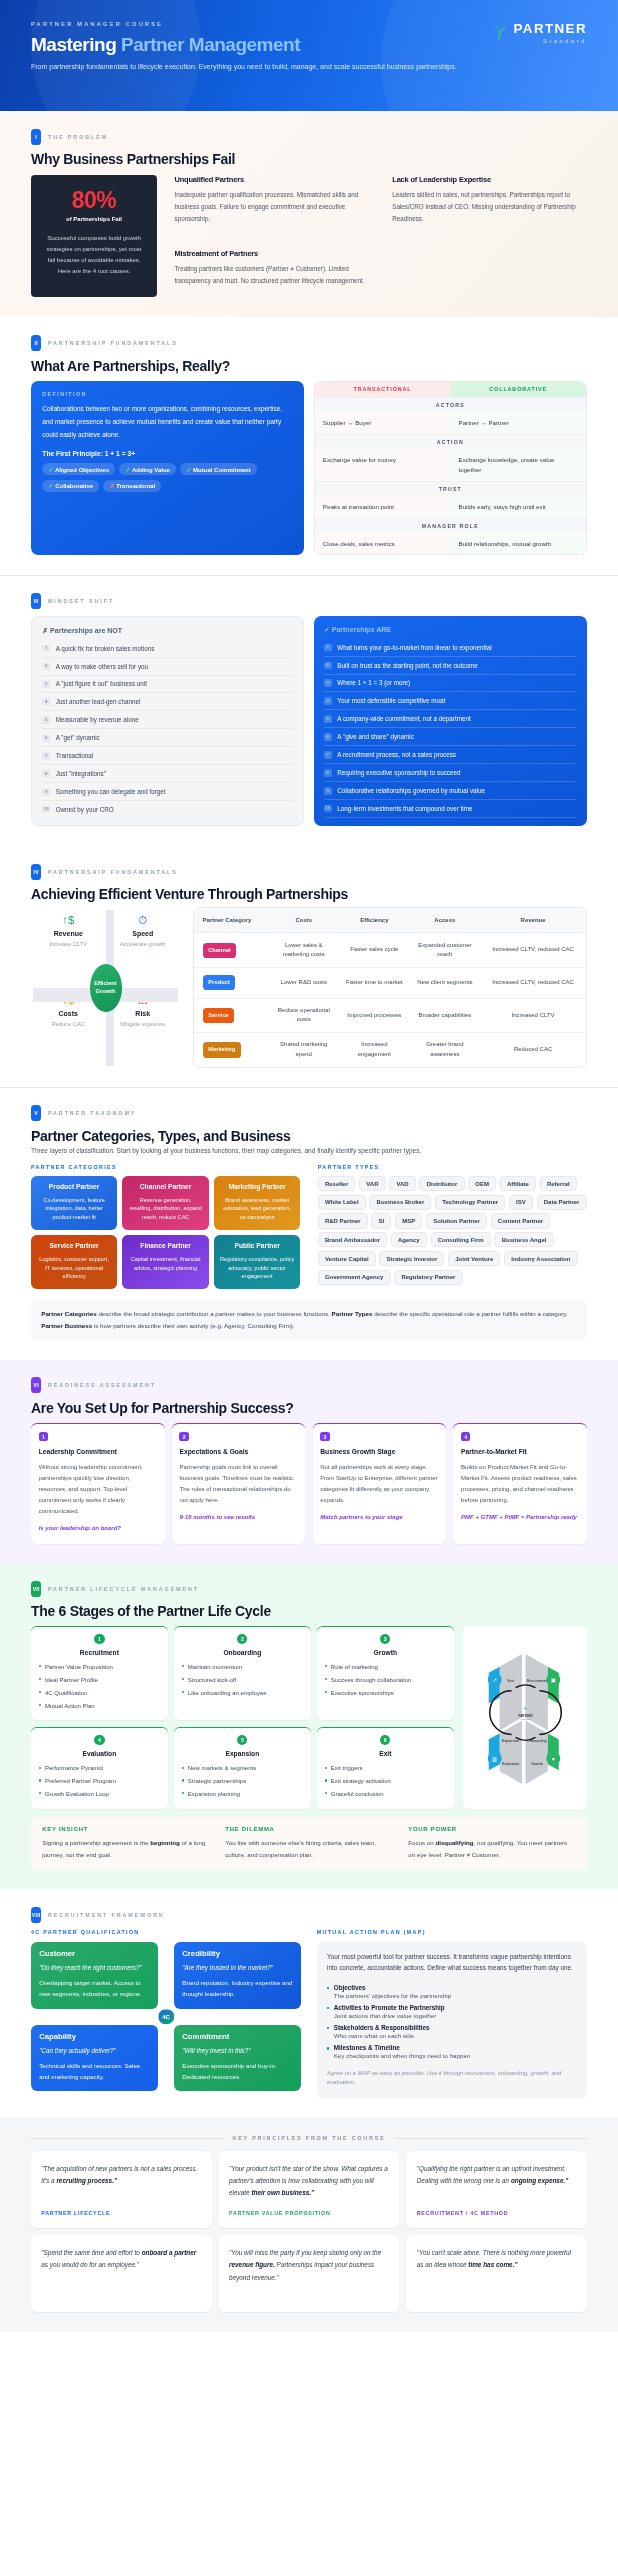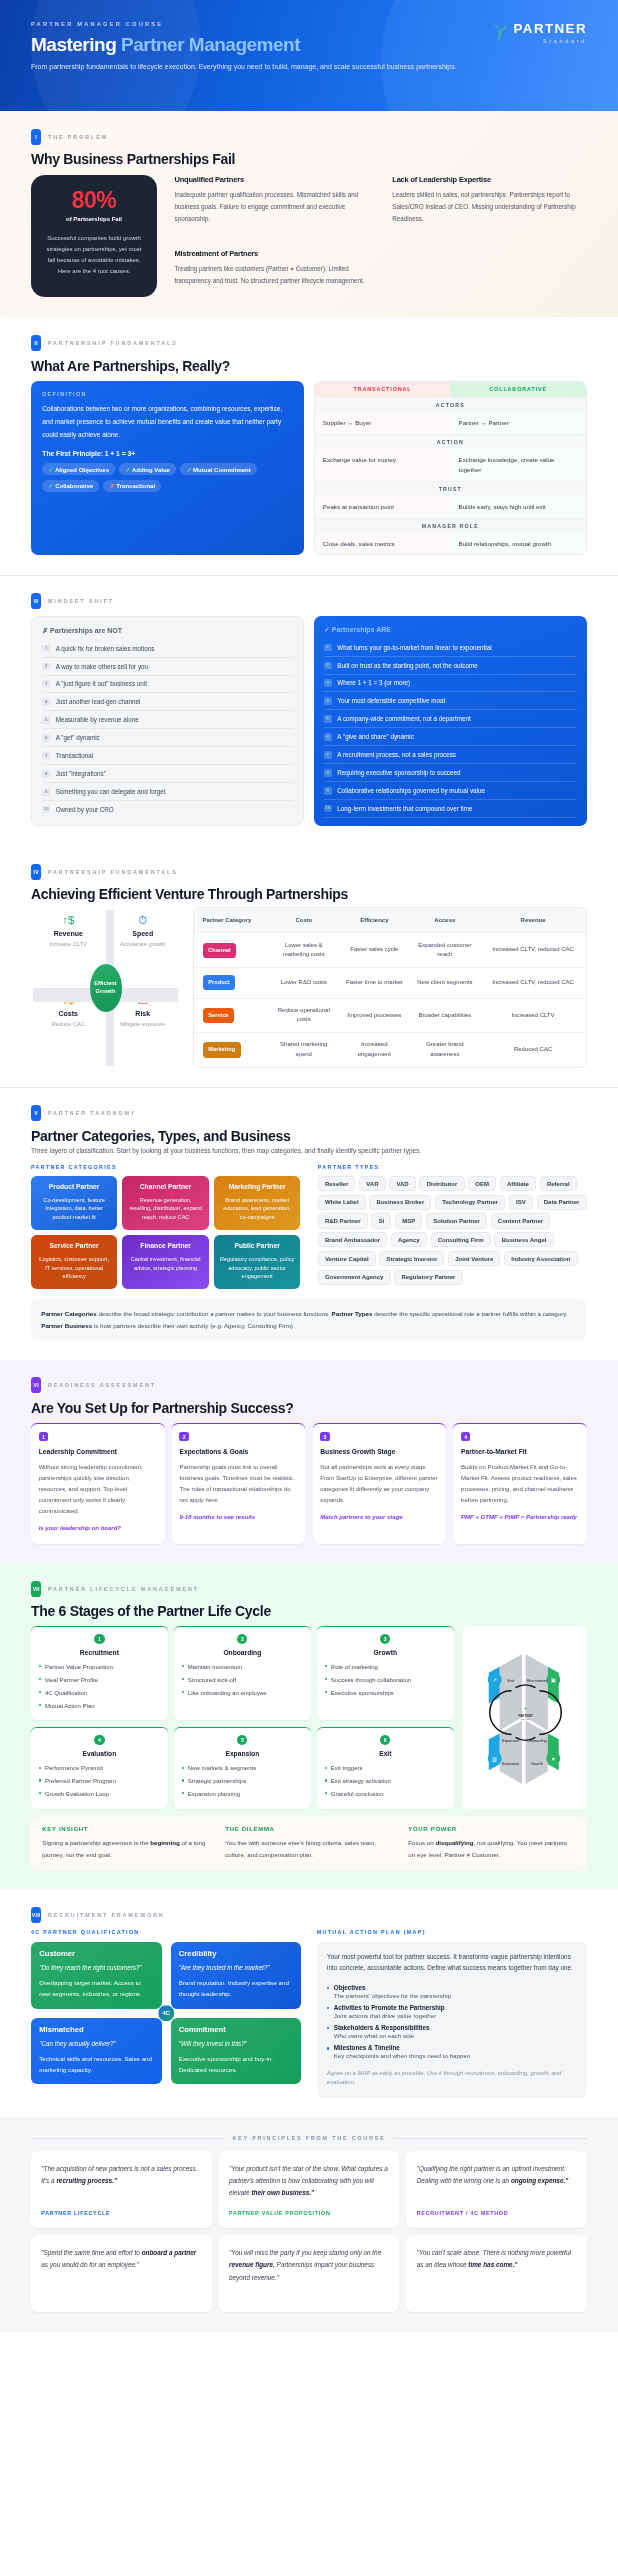--- a/index.html
+++ b/index.html
@@ -32,21 +32,21 @@
   .sechead{display:flex;align-items:center;gap:6.7px;margin-bottom:6.7px}
   .numbox{width:10.3px;height:16px;border-radius:3.6px;background:#1668f0;color:#fff;font-size:5.2px;font-weight:700;display:flex;align-items:center;justify-content:center;letter-spacing:0.2px}
   .numbox.purple{background:#7c3aed}
   .numbox.green{background:#17a95b}
   .eyebrow{font-size:5.4px;letter-spacing:1.9px;font-weight:700;color:#9aa3b0}
   h2.sect{font-size:14px;font-weight:800;letter-spacing:-0.3px;color:#12182b;margin-bottom:2.1px}
   .sub{font-size:6.5px;color:#4d5664;line-height:1.6;margin-bottom:7.2px}
 
   
   .prob-grid{display:grid;grid-template-columns:126px 1fr;gap:17.5px;margin-top:8.2px}
-  .statcard{background:#1d2433;border-radius:14px;padding:13.4px 11.3px 14.4px;text-align:center;color:#fff;height:122px}
+  .statcard{background:#1d2433;border-radius:4px;padding:13.4px 11.3px 14.4px;text-align:center;color:#fff;height:122px}
   .statcard .big{font-size:23px;font-weight:800;color:#f5333f;line-height:1;letter-spacing:-0.5px}
   .statcard .lab{font-size:6px;font-weight:700;margin-top:4.6px}
   .statcard .txt{font-size:6px;line-height:1.85;color:#cfd4dd;margin-top:10.3px}
   .prob-cells{display:grid;grid-template-columns:1fr 1fr;gap:13.4px 23px}
   .pc h3{font-size:7.5px;font-weight:800;letter-spacing:-0.2px;margin-bottom:4.6px;color:#12182b}
   .pc p{font-size:6.3px;line-height:1.9;color:#4d5664}
 
   
   .def-grid{display:grid;grid-template-columns:1fr 1fr;gap:9.3px;margin-top:7.2px}
   .defcard{background:linear-gradient(145deg,#1668f0,#0d55d6);border-radius:7.2px;padding:10.3px 11.3px 12.4px;color:#fff}
@@ -130,21 +130,21 @@
   .stage li{list-style:none;font-size:6px;color:#414b59;padding:2.1px 0 2.1px 6.2px;position:relative;line-height:1.45}
   .stage li:before{content:"";position:absolute;left:0;top:4.6px;width:2.1px;height:2.1px;border-radius:50%;background:#17a95b}
   .wheel{background:#fff;border-radius:6.2px;display:flex;align-items:center;justify-content:center;padding:5.2px}
   .keyrow{display:grid;grid-template-columns:repeat(3,1fr);gap:15.5px;background:#fdf9f6;border-radius:6.2px;padding:9.3px 11.3px;margin-top:8.2px}
   .keyrow h5{font-size:6px;letter-spacing:0.7px;font-weight:800;color:#0e9b52;margin-bottom:4.6px}
   .keyrow p{font-size:6.2px;line-height:1.9;color:#414b59}
   .keyrow b{color:#12182b}
 
   
   .rec{display:grid;grid-template-columns:1fr 1fr;gap:15.5px;margin-top:3.1px}
-  .fourc{position:relative;display:grid;grid-template-columns:1fr 1fr;gap:9px}
+  .fourc{position:relative;display:grid;grid-template-columns:1fr 1fr;gap:16px}
   .cc{border-radius:6.2px;padding:7.7px 8.2px 9.3px;color:#fff}
   .cc h4{font-size:7.7px;font-weight:800;margin-bottom:4.6px}
   .cc .q{font-size:6.3px;font-style:italic;line-height:1.6;margin-bottom:5.2px}
   .cc p{font-size:6.2px;line-height:1.7;opacity:.97}
   .cbadge{position:absolute;left:50%;top:50%;transform:translate(-50%,-50%);width:17.5px;height:17.5px;border-radius:50%;background:linear-gradient(140deg,#1668f0,#17a95b);border:1.5px solid #fff;color:#fff;font-size:6.2px;font-weight:800;display:flex;align-items:center;justify-content:center;z-index:3}
   .mapbox{background:#f4f5f7;border-radius:6.2px;padding:9.3px 10.3px 10.3px}
   .mapbox > p{font-size:6.4px;line-height:1.8;color:#333c4a;margin-bottom:7.2px}
   .mapli{padding:2.6px 0 2.6px 6.7px;position:relative}
   .mapli:before{content:"";position:absolute;left:0;top:5.7px;width:2.1px;height:2.1px;border-radius:50%;background:#1668f0}
   .mapli b{font-size:6.3px;font-weight:800;color:#12182b;display:block}
@@ -681,21 +681,21 @@
               <h4>Customer</h4>
               <div class="q">"Do they reach the right customers?"</div>
               <p>Overlapping target market. Access to new segments, industries, or regions.</p>
             </div>
             <div class="cc" style="background: linear-gradient(145deg, rgb(31, 111, 240), rgb(15, 87, 216));">
               <h4>Credibility</h4>
               <div class="q">"Are they trusted in the market?"</div>
               <p>Brand reputation. Industry expertise and thought leadership.</p>
             </div>
             <div class="cc" style="background: linear-gradient(145deg, rgb(31, 111, 240), rgb(20, 96, 232));">
-              <h4>Mismatched</h4>
+              <h4>Capability</h4>
               <div class="q">"Can they actually deliver?"</div>
               <p>Technical skills and resources. Sales and marketing capacity.</p>
             </div>
             <div class="cc" style="background: linear-gradient(145deg, rgb(42, 169, 106), rgb(20, 158, 91));">
               <h4>Commitment</h4>
               <div class="q">"Will they invest in this?"</div>
               <p>Executive sponsorship and buy-in. Dedicated resources.</p>
             </div>
           </div>
       </div>

